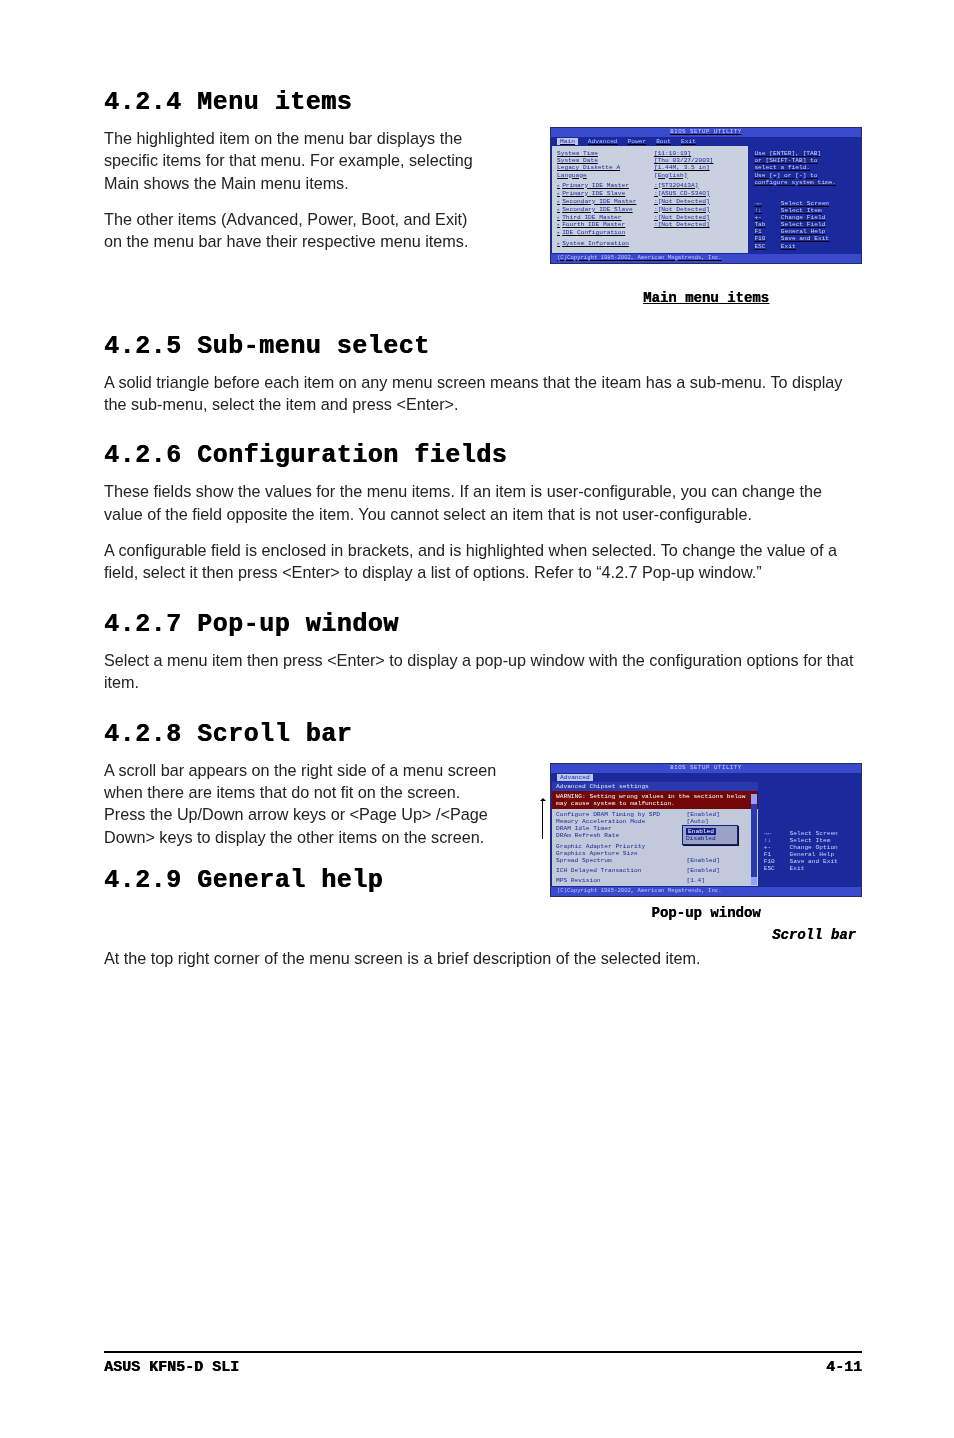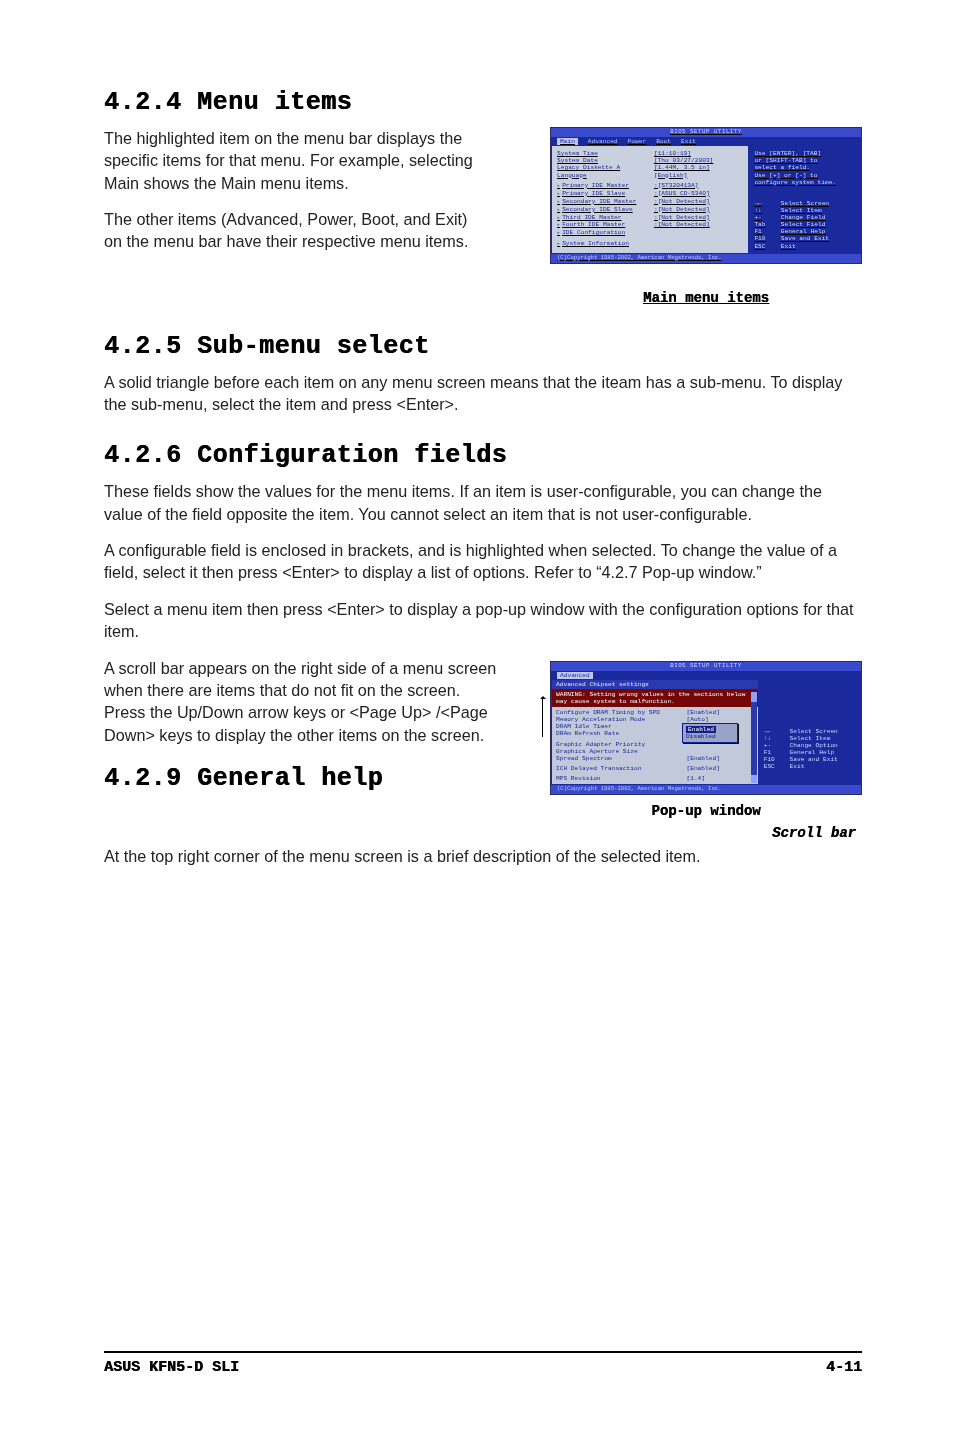--- a/index.html
+++ b/index.html
@@ -296,22 +296,24 @@
     </div>
   </div>
 
   <h2>4.2.5   Sub-menu select</h2>
   <p class="body">A solid triangle before each item on any menu screen means that the iteam has a sub-menu. To display the sub-menu, select the item and press &lt;Enter&gt;.</p>
 
   <h2>4.2.6   Configuration fields</h2>
   <p class="body">These fields show the values for the menu items. If an item is user-configurable, you can change the value of the field opposite the item. You cannot select an item that is not user-configurable.</p>
   <p class="body">A configurable field is enclosed in brackets, and is highlighted when selected. To change the value of a field, select it then press &lt;Enter&gt; to display a list of options. Refer to “4.2.7 Pop-up window.”</p>
 
+  <h2>4.2.7   Pop-up window</h2>
   <p class="body">Select a menu item then press &lt;Enter&gt; to display a pop-up window with the configuration options for that item.</p>
 
+  <h2>4.2.8   Scroll bar</h2>
   <div class="row">
     <div class="col-text">
       <p class="body narrow" style="max-width:400px">A scroll bar appears on the right side of a menu screen when there are items that do not fit on the screen. Press the Up/Down arrow keys or &lt;Page Up&gt; /&lt;Page Down&gt; keys to display the other items on the screen.</p>
       <h2 style="margin-top:18px">4.2.9   General help</h2>
     </div>
     <div class="fig2-wrap">
       <div class="leader"></div>
       <div class="bios2">
         <div class="titlebar">BIOS SETUP UTILITY</div>
         <div class="menubar">

